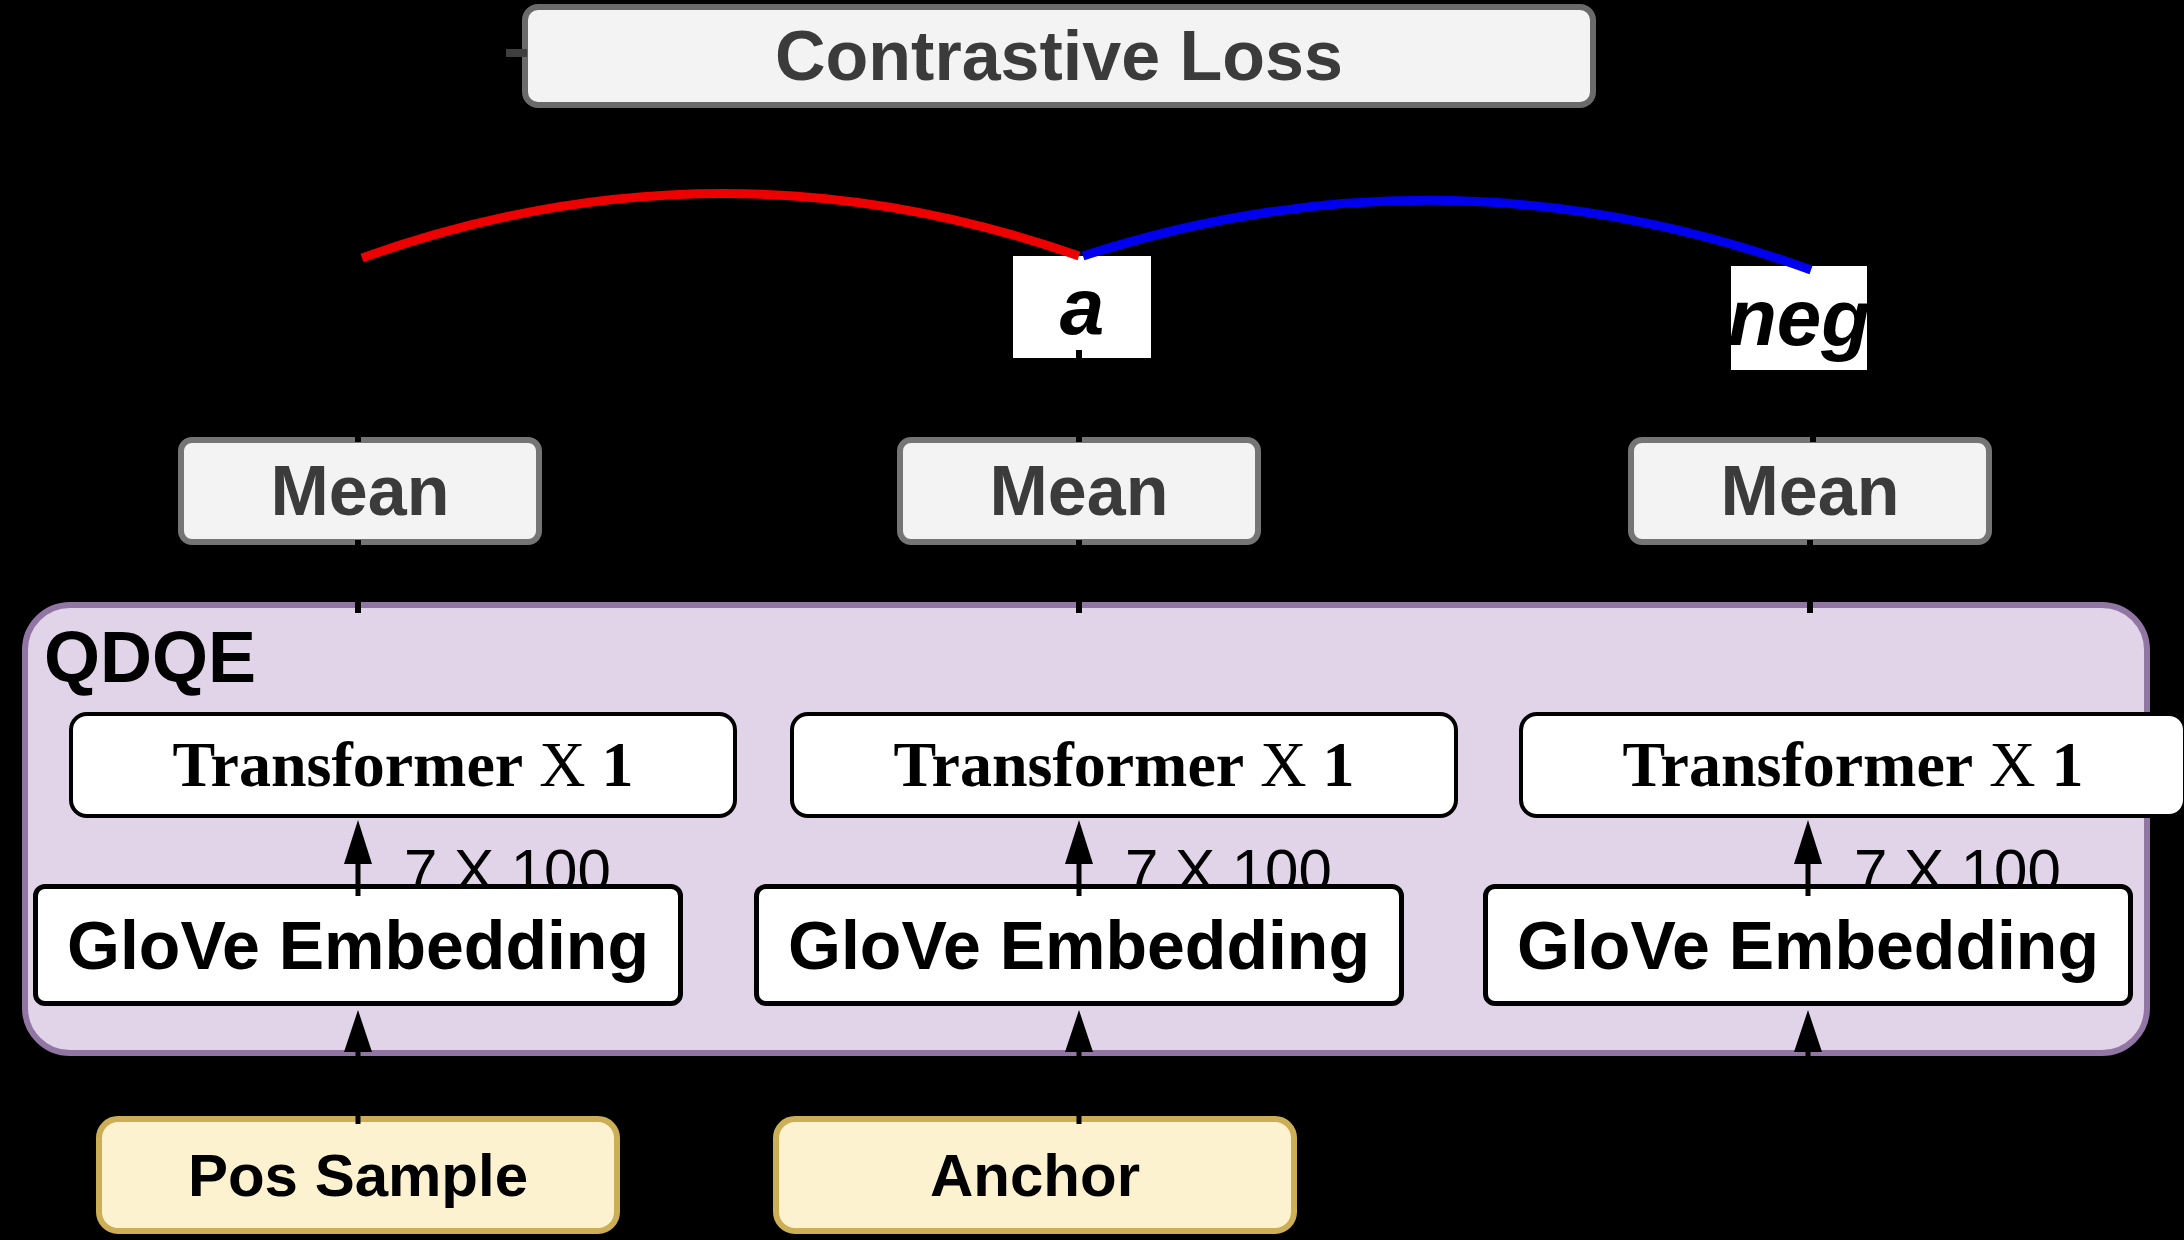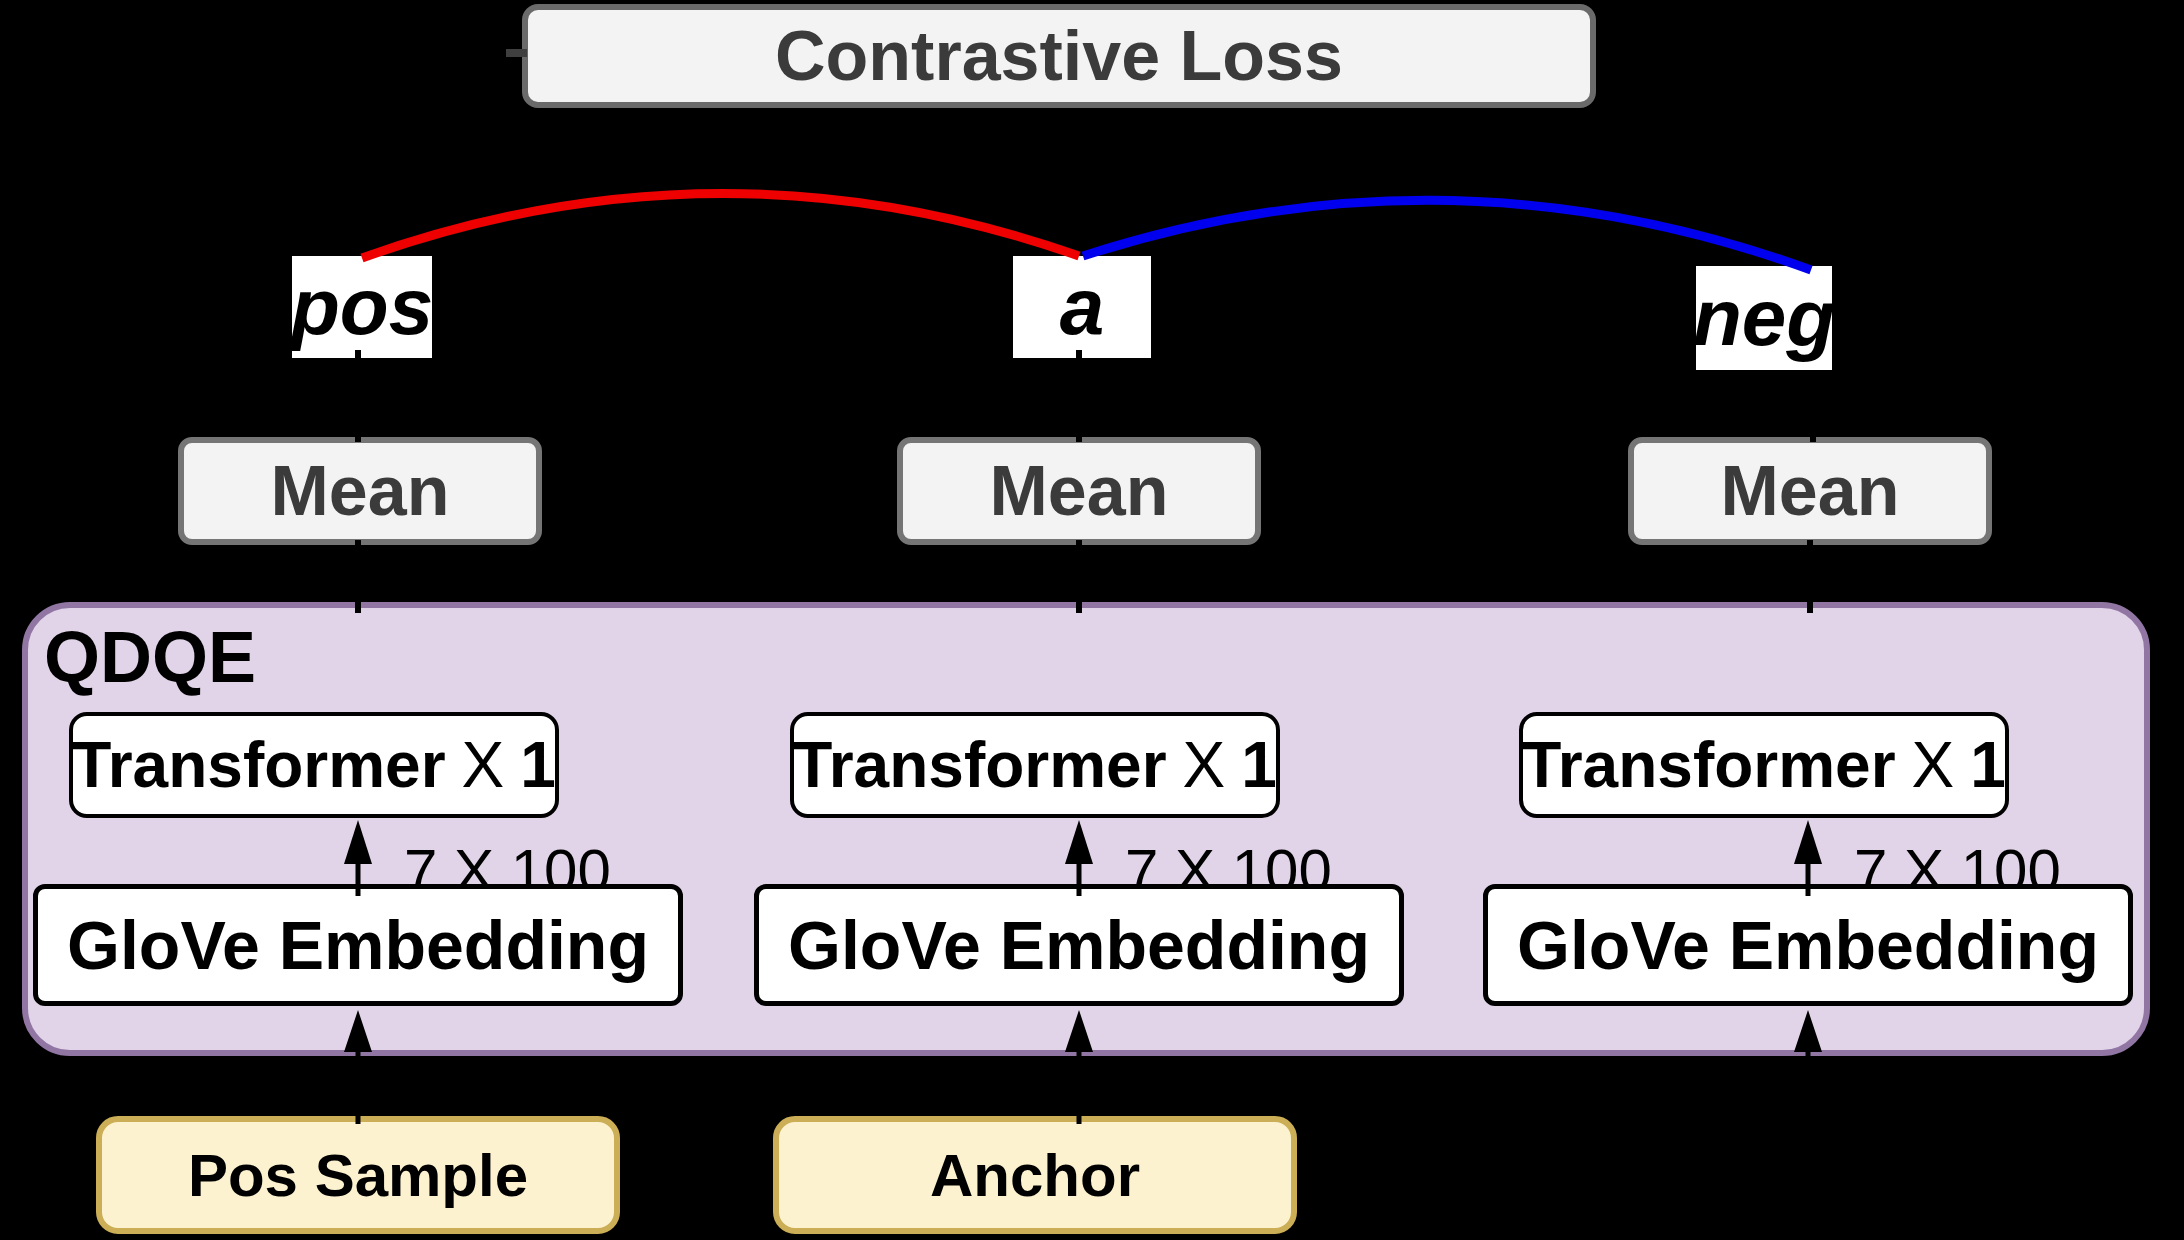--- a/index.html
+++ b/index.html
@@ -34,21 +34,21 @@
   
   .pair-label {
     background: #ffffff;
     color: #000;
     font-size: 80px;
     font-weight: bold;
     font-style: italic;
   }
   .pair-pos { left: 292px; top: 256px; width: 140px; height: 102px; }
   .pair-a   { left: 1013px; top: 256px; width: 138px; height: 102px; }
-  .pair-neg { left: 1696px; top: 266px; width: 136px; height: 104px; }
+  .pair-neg { left: 1731px; top: 266px; width: 136px; height: 104px; }
   
   .mean-box {
     top: 437px; width: 364px; height: 108px;
     background: var(--gray-box-fill);
     border: 6px solid var(--mean-border);
     border-radius: 14px;
     color: var(--gray-box-text);
     font-size: 70px; font-weight: bold; text-align: center;
   }
   .mean-l { left: 178px; }
@@ -61,27 +61,28 @@
     border: 6px solid var(--qdqe-border);
     border-radius: 48px;
   }
   .qdqe-title {
     left: 44px; top: 616px;
     color: #000;
     font-size: 72px; font-weight: bold;
   }
   
   .transformer-box {
-    top: 712px; width: 490px; height: 106px;
+    top: 712px; width: 668px; height: 106px;
     background: #fff;
     border: 4px solid var(--white-box-border);
     border-radius: 18px;
     color: #000;
     font-size: 64px; font-weight: bold;
     white-space: nowrap;
+    font-family: Liberation Serif, serif;
   }
   .t-l { left: 69px; } .t-c { left: 790px; } .t-r { left: 1519px; }
   .t-x { font-weight: 400; margin: 0 16px; }
   
   .dims-label {
     top: 836px;
     color: #000;
     font-size: 60px; font-weight: 400;
     white-space: nowrap;
   }
@@ -126,23 +127,20 @@
 
 <div class="canvas">
 
   <div class="abs qdqe"></div>
   <div class="abs flexc loss-box">
     <span>Contrastive Loss</span>
   </div>
 
   <div class="abs qdqe-title">QDQE</div>
 
-  <div class="abs flexc pair-label pair-pos">
-    <span>pos</span>
-  </div>
   <div class="abs flexc pair-label pair-a">
     <span>a</span>
   </div>
   <div class="abs flexc pair-label pair-neg">
     <span>neg</span>
   </div>
 
   <div class="abs flexc mean-box mean-l">
     <span>Mean</span>
   </div>

